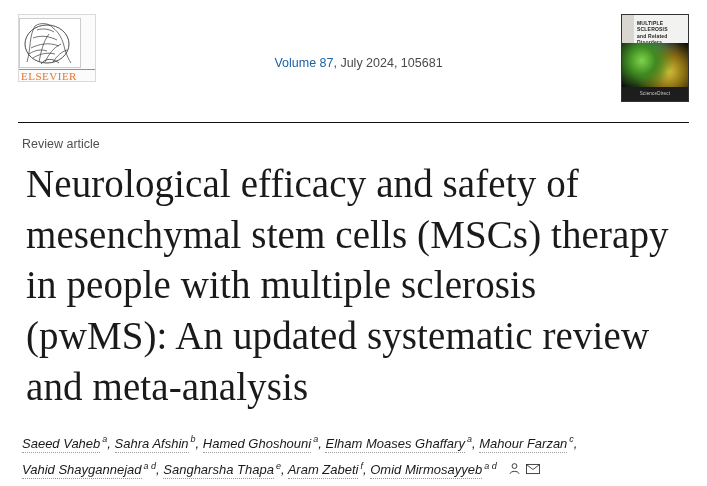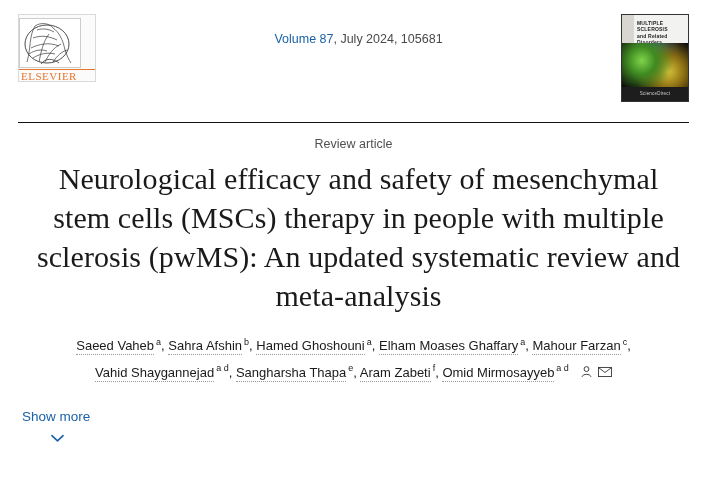--- a/index.html
+++ b/index.html
@@ -59,21 +59,21 @@
     padding-top: 18px;
   }
   .journal-title {
     font-family: "Liberation Serif", serif;
     font-size: 24px;
     color: #2a2a2a;
     font-weight: 400;
     line-height: 1.2;
   }
   .journal-sub {
-    margin-top: 0;
+    margin-top: 24px;
     font-size: 12.5px;
     color: #4a4a4a;
   }
   .journal-sub .vol-link {
     color: #1a62a5;
     text-decoration: none;
   }
 
   
   .cover {
@@ -132,42 +132,42 @@
   
   .divider {
     height: 1px;
     background: #111111;
     margin: 10px 18px 0 18px;
   }
 
   
   .article {
     padding: 14px 22px 0 22px;
-    text-align: center;
   }
   .article-type {
     font-size: 12.5px;
     color: #505050;
     margin-bottom: 8px;
   }
   .article-title {
     font-family: "Liberation Serif", serif;
     font-weight: 400;
-    font-size: 30px;
+    font-size: 39px;
     line-height: 1.30;
     color: #1a1a1a;
-    margin: 0 0 18px 10px;
+    margin: 0 0 18px 4px;
     letter-spacing: 0.1px;
   }
 
   
   .authors {
     font-size: 13px;
     color: #1a1a1a;
     line-height: 2.0;
+    font-style: italic;
   }
   .author {
     display: inline;
     white-space: nowrap;
   }
   .author .name {
     border-bottom: 1px dotted #9a9a9a;
     padding-bottom: 1px;
     cursor: pointer;
   }

